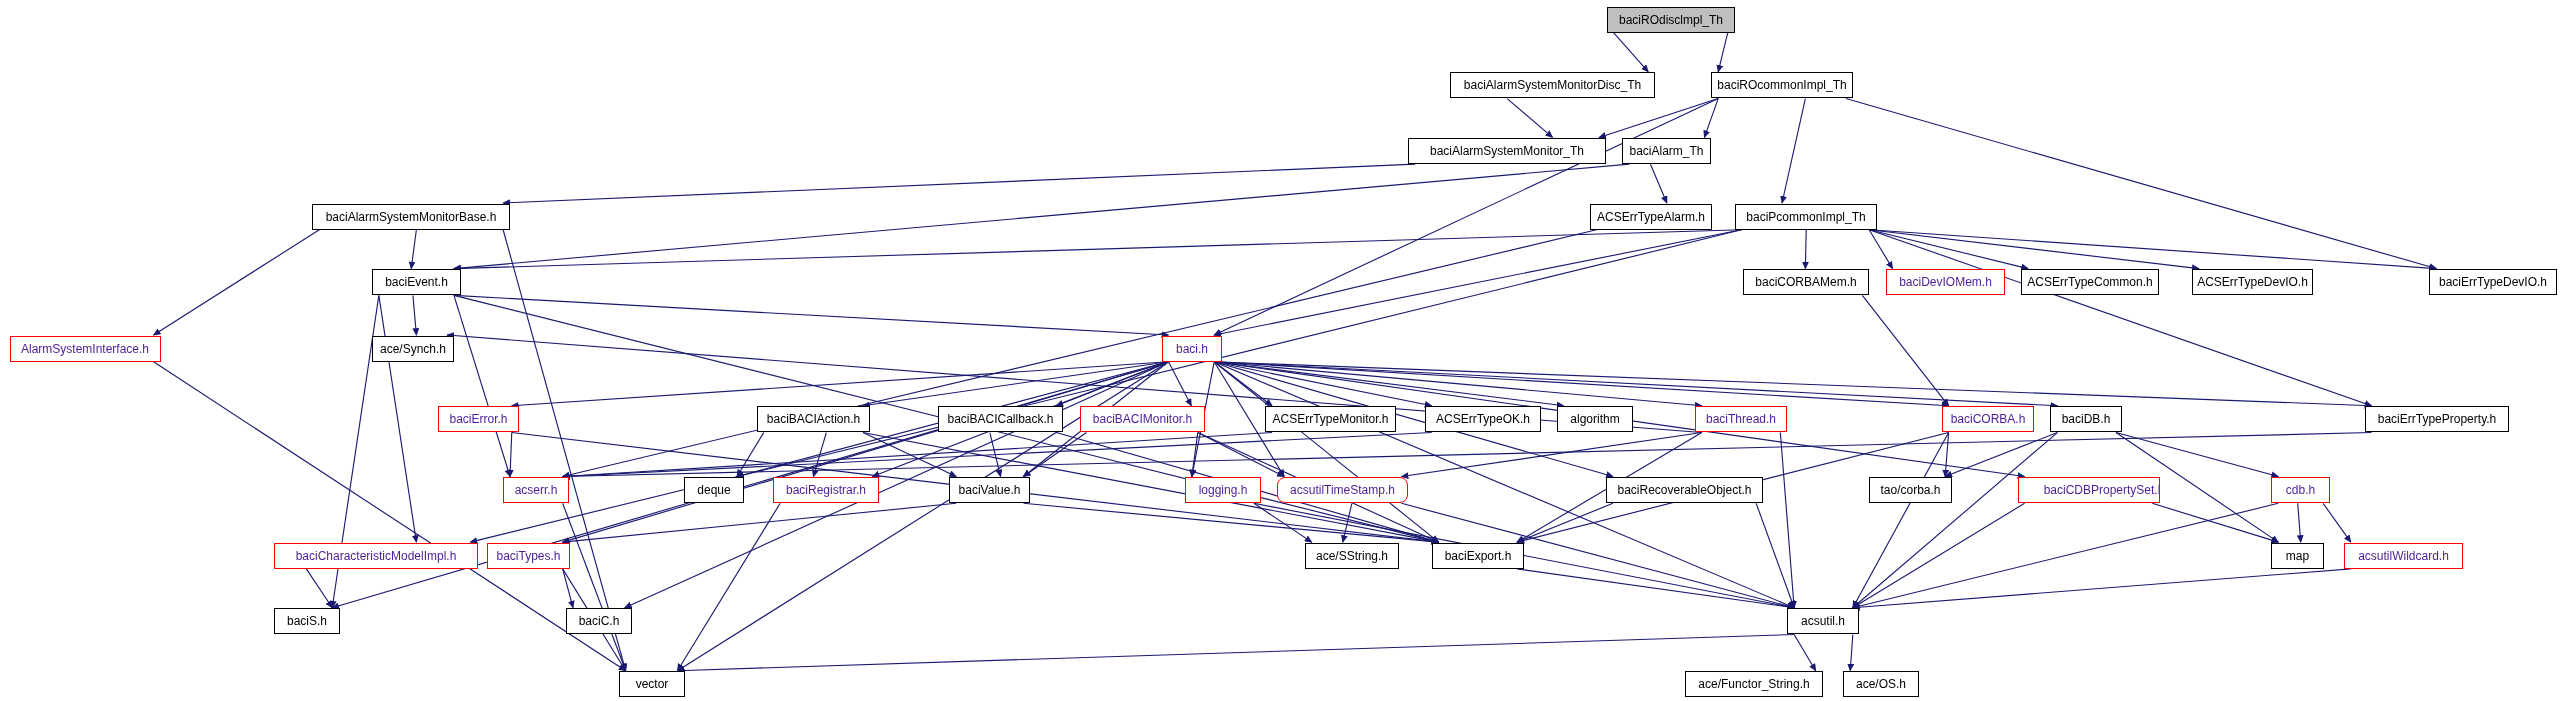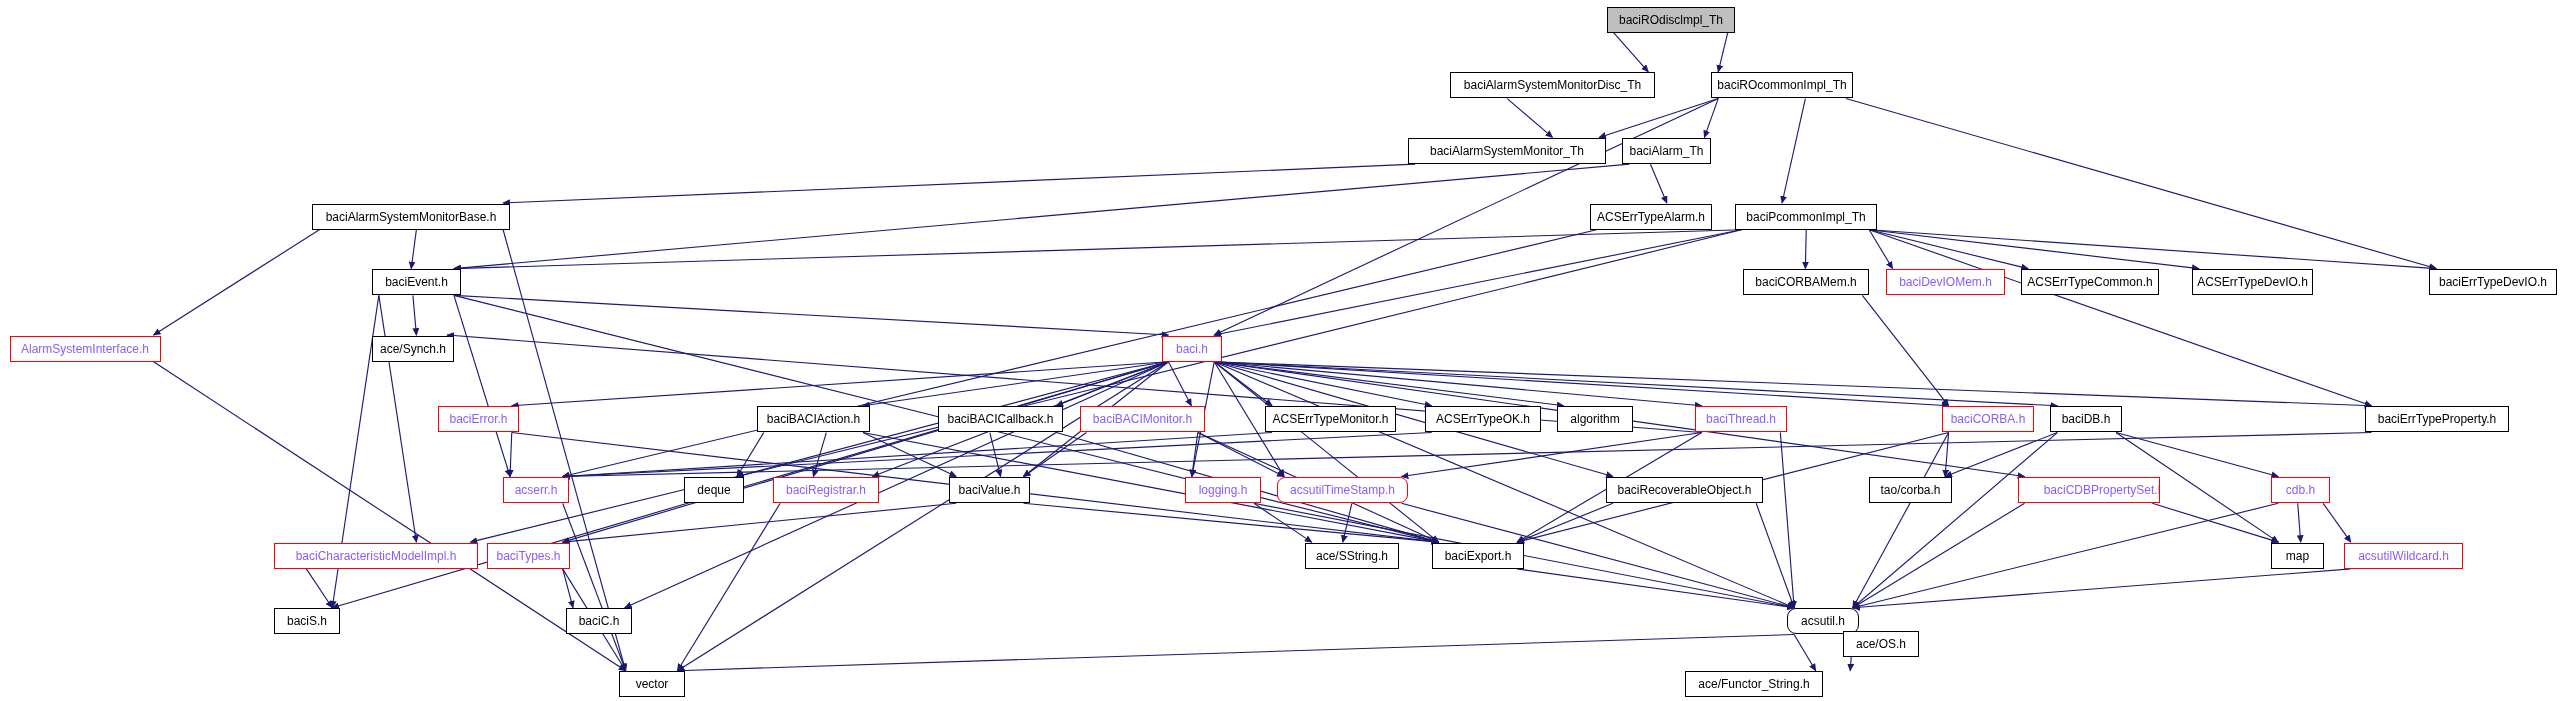--- a/index.html
+++ b/index.html
@@ -20,23 +20,23 @@
     display: flex;
     align-items: center;
     justify-content: center;
     font-size: 12px;
     line-height: 1;
     color: #000000;
     white-space: nowrap;
     z-index: 1;
     overflow: hidden;
   }
-  .node.red   { border-color: #ff0000; color: #8b5cf6; }
+  .node.red   { border-color: #ff0000; color: #4c1d95; }
   .node.current { background: #bfbfbf; border-color: #000000; color: #000000; }
-  .node.bold  { border-width: 1.7px; border-radius: 9px; }
+  .node.bold  { border-width: 1.7px; }
   .node[data-interactable="true"] { cursor: pointer; }
 </style>
 </head>
 <body>
 
 <div id="canvas" data-interactable="false">
   <svg id="edges" data-interactable="false" width="2576" height="702" viewBox="0 0 2985 813" xmlns="http://www.w3.org/2000/svg">
     <defs>
       <marker id="arrowhead" markerWidth="9" markerHeight="8" refX="8" refY="4" orient="auto" markerUnits="userSpaceOnUse">
         <path d="M0,0 L9,4 L0,8 z" fill="#191970"></path>
@@ -193,16 +193,16 @@
       <div class="node red" data-interactable="true" style="left: 487px; top: 543px; width: 83px; height: 26px;">baciTypes.h</div>
       <div class="node normal" data-interactable="false" style="left: 1305px; top: 543px; width: 94px; height: 26px;">ace/SString.h</div>
       <div class="node normal" data-interactable="true" style="left: 1432px; top: 543px; width: 92px; height: 26px;">baciExport.h</div>
       <div class="node normal" data-interactable="false" style="left: 2271px; top: 543px; width: 53px; height: 26px;">map</div>
       <div class="node red" data-interactable="true" style="left: 2344px; top: 543px; width: 119px; height: 26px;">acsutilWildcard.h</div>
       <div class="node normal" data-interactable="true" style="left: 274px; top: 608px; width: 66px; height: 26px;">baciS.h</div>
       <div class="node normal" data-interactable="true" style="left: 566px; top: 608px; width: 66px; height: 26px;">baciC.h</div>
       <div class="node bold" data-interactable="true" style="left: 1787px; top: 608px; width: 72px; height: 26px;">acsutil.h</div>
       <div class="node normal" data-interactable="false" style="left: 619px; top: 671px; width: 66px; height: 26px;">vector</div>
       <div class="node normal" data-interactable="false" style="left: 1685px; top: 671px; width: 138px; height: 26px;">ace/Functor_String.h</div>
-      <div class="node normal" data-interactable="false" style="left: 1843px; top: 631px; width: 76px; height: 26px;">ace/OS.h</div>
+      <div class="node normal" data-interactable="false" style="left: 1843px; top: 671px; width: 76px; height: 26px;">ace/OS.h</div>
     </div>
 </div>
 
 
 </body></html>

